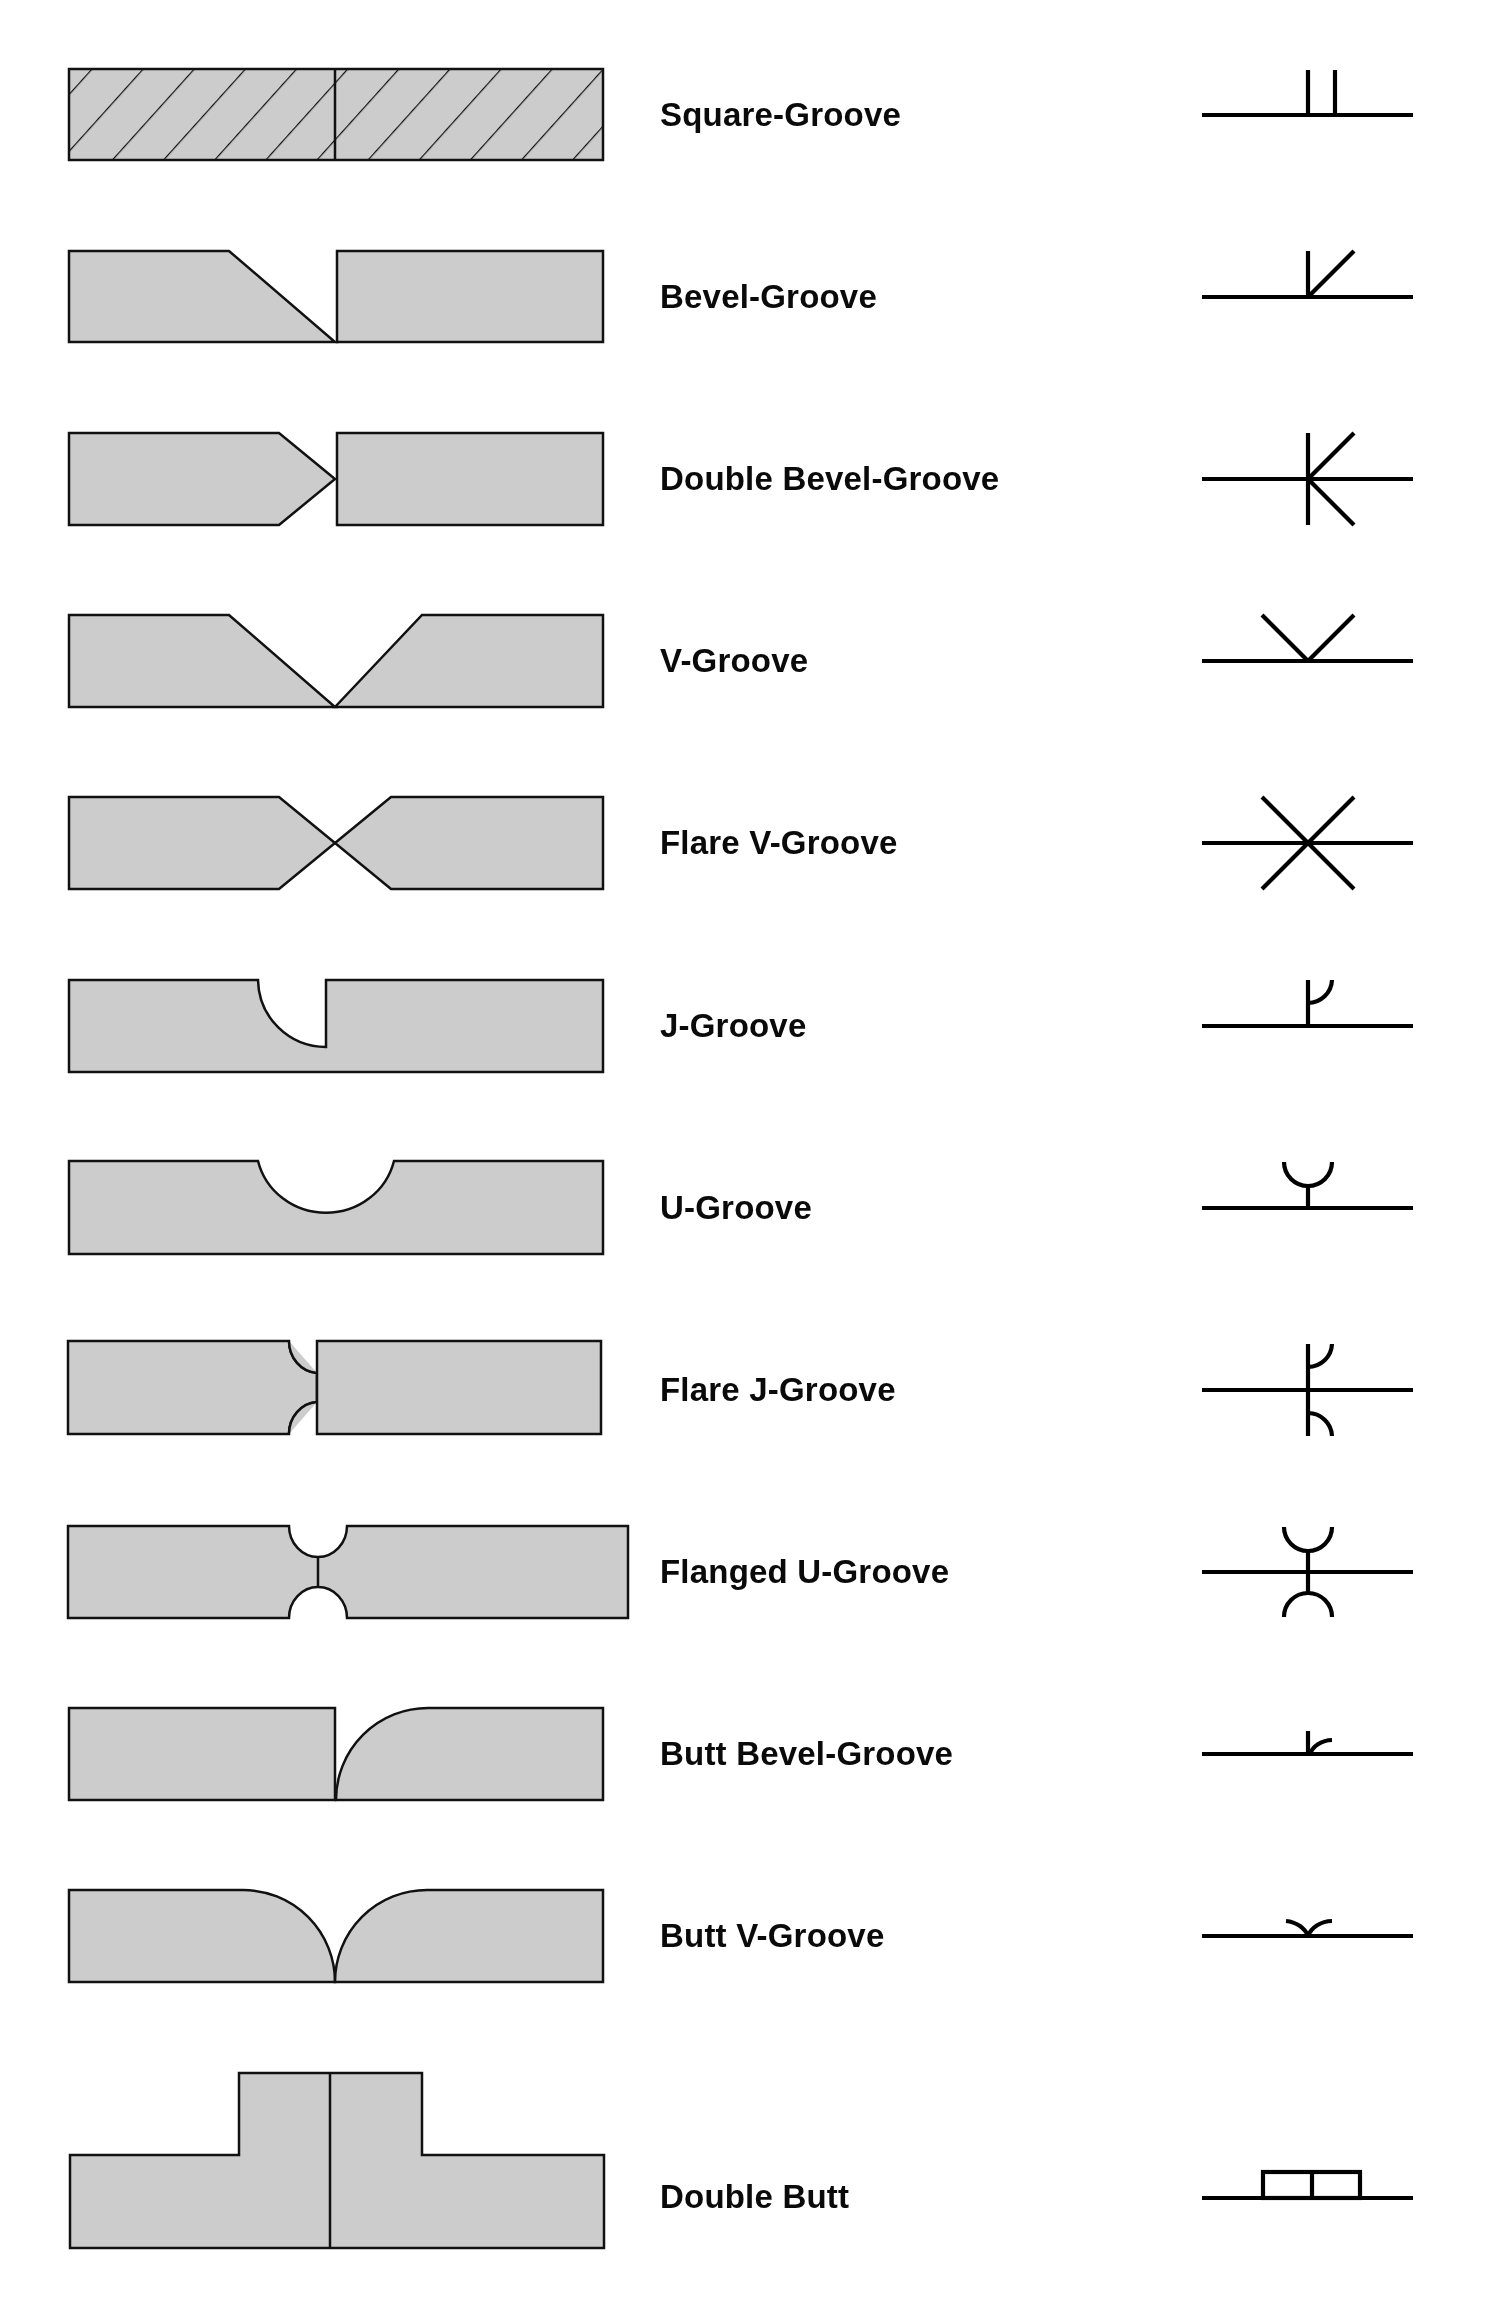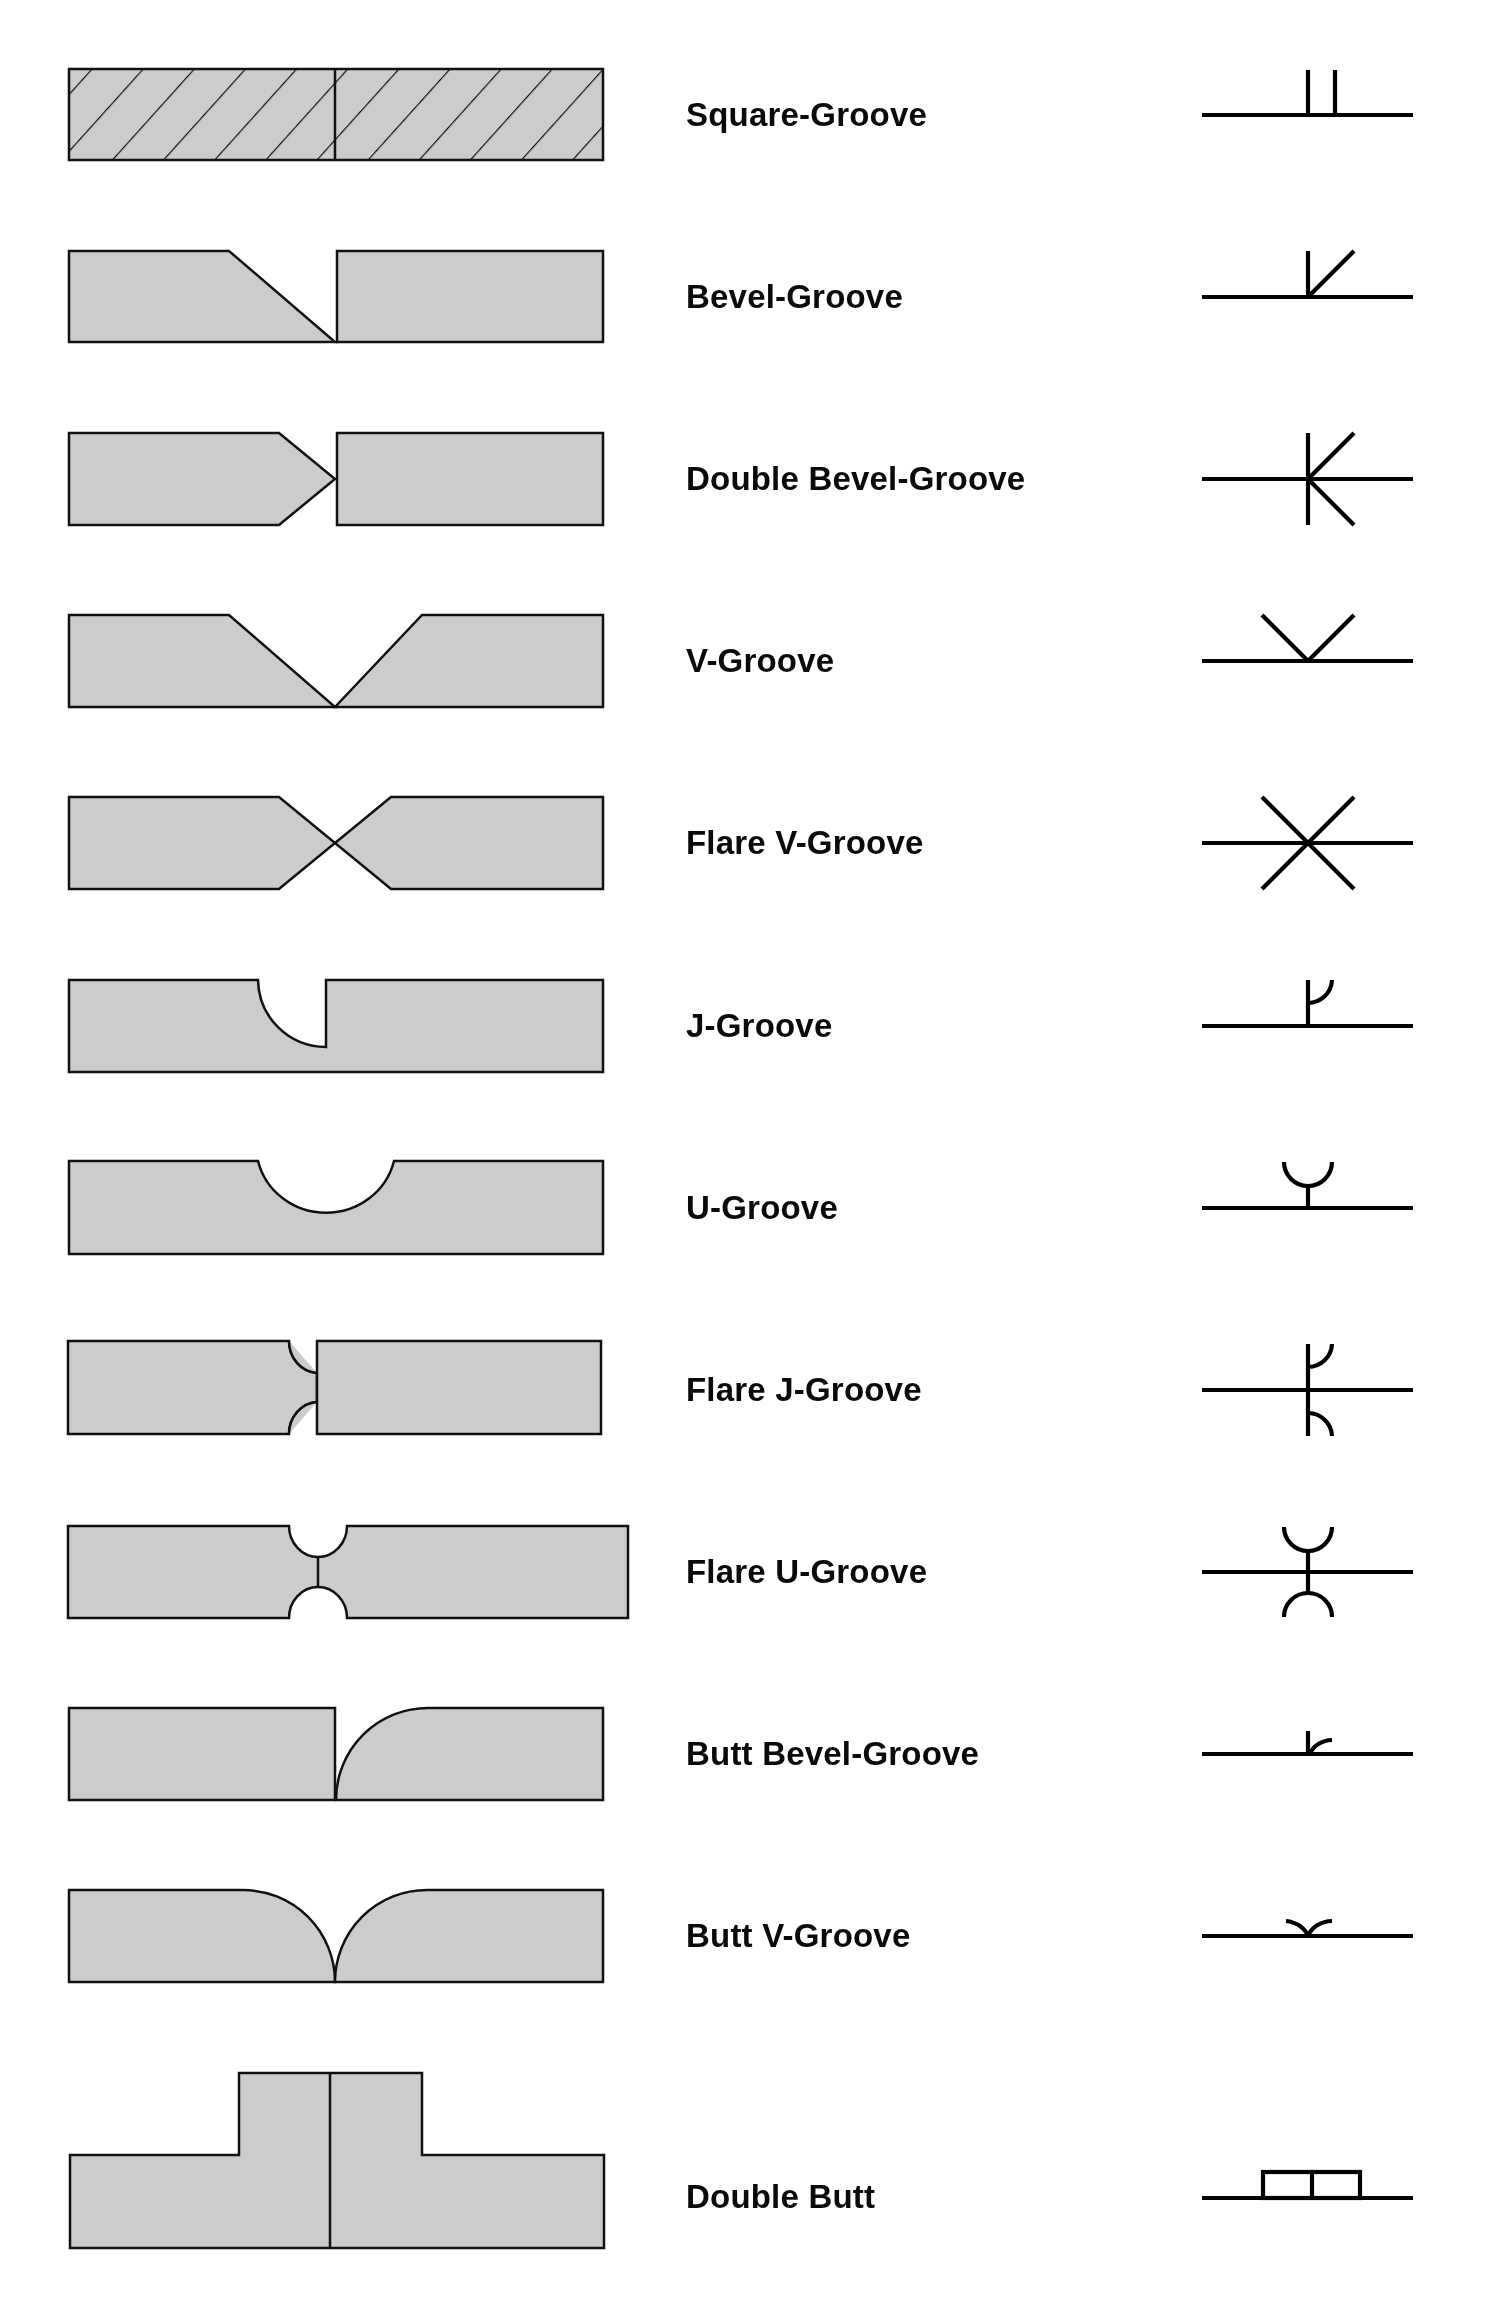--- a/index.html
+++ b/index.html
@@ -1,18 +1,18 @@
 <!DOCTYPE html>
 <html><head>
 <meta charset="utf-8">
 <style>
   html, body { margin:0; padding:0; background:#ffffff; }
   body { width:1500px; height:2322px; position:relative; overflow:hidden; font-family:"Liberation Sans", sans-serif; }
   #canvas { position:absolute; left:0; top:0; }
-  .label { position:absolute; left:686px; font-family:"Liberation Sans", sans-serif; font-weight:bold; font-size:33px; color:#0a0a0a; white-space:nowrap; transform:translateY(-50%); letter-spacing:0.2px; }
+  .label { position:absolute; left:660px; font-family:"Liberation Sans", sans-serif; font-weight:bold; font-size:33px; color:#0a0a0a; white-space:nowrap; transform:translateY(-50%); letter-spacing:0.2px; }
   .plate { fill:#cccccc; stroke:#111; stroke-width:2.5; stroke-linejoin:miter; }
   .sym { stroke:#000; stroke-width:4.2; fill:none; stroke-linecap:butt; }
   .joint { stroke:#111; stroke-width:2.5; fill:none; }
 </style>
 </head>
 <body>
 
 <svg id="canvas" width="1500" height="2322" viewBox="0 0 1500 2322" xmlns="http://www.w3.org/2000/svg">
   <defs>
     <pattern id="hatchR" patternUnits="userSpaceOnUse" width="38" height="38" patternTransform="rotate(42)">
@@ -191,16 +191,16 @@
 </svg>
 
 <div class="label" style="top:115px">Square-Groove</div>
 <div class="label" style="top:297px">Bevel-Groove</div>
 <div class="label" style="top:479px">Double Bevel-Groove</div>
 <div class="label" style="top:661px">V-Groove</div>
 <div class="label" style="top:843px">Flare V-Groove</div>
 <div class="label" style="top:1026px">J-Groove</div>
 <div class="label" style="top:1208px">U-Groove</div>
 <div class="label" style="top:1390px">Flare J-Groove</div>
-<div class="label" style="top:1572px">Flare U-Groove</div>
+<div class="label" style="top:1572px">Flanged U-Groove</div>
 <div class="label" style="top:1754px">Butt Bevel-Groove</div>
 <div class="label" style="top:1936px">Butt V-Groove</div>
 <div class="label" style="top:2197px">Double Butt</div>
 
 </body></html>

